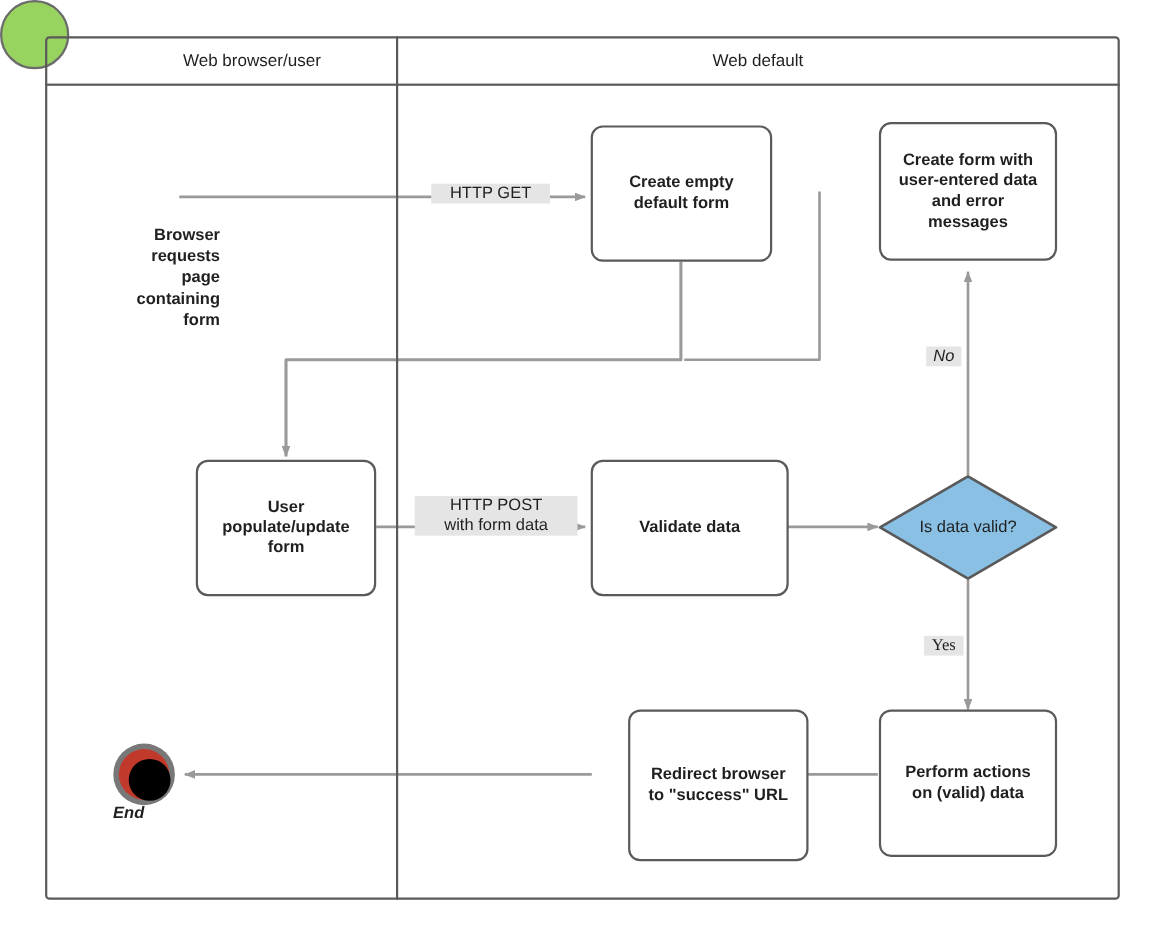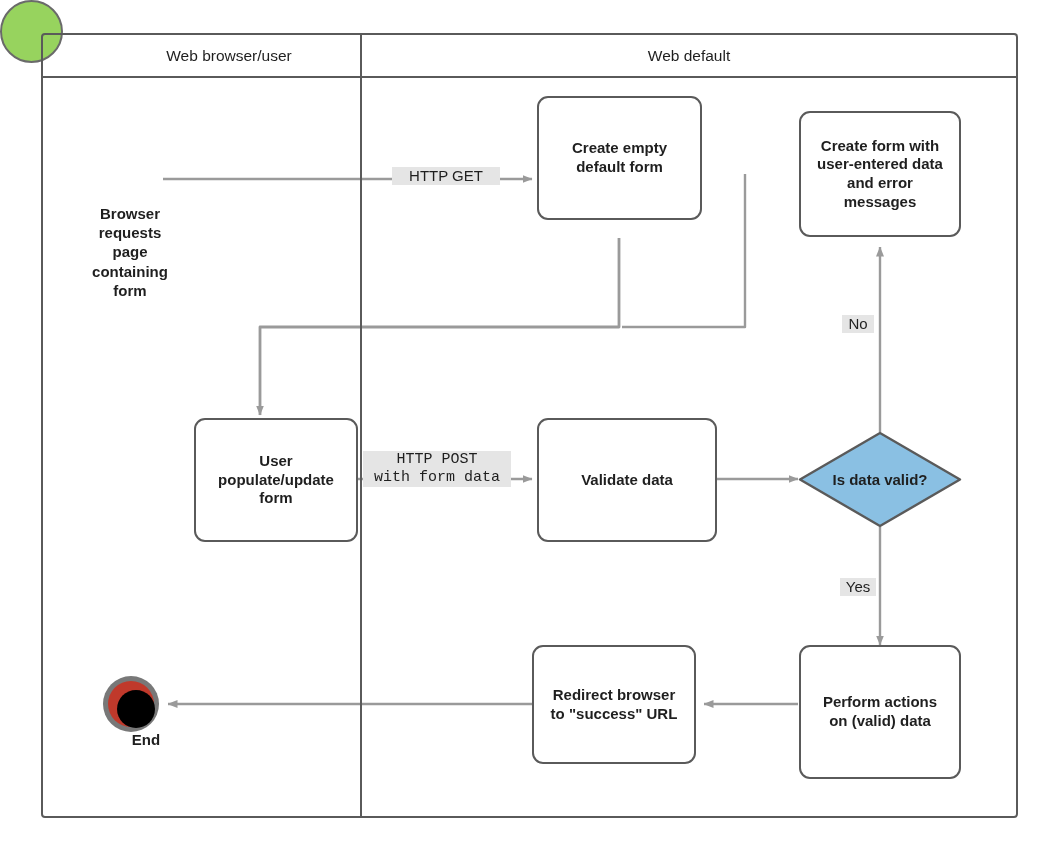--- a/index.html
+++ b/index.html
@@ -86,21 +86,21 @@
   .start-circle {
     width: 63px;
     height: 63px;
     border-radius: 50%;
     background: #97D35E;
     border: 2px solid #6a6a6a;
     box-sizing: border-box;
   }
   .start-label {
     position: absolute;
-    text-align: center;
+    text-align: right;
     font-weight: bold;
     font-size: 15px;
     color: #1f1f1f;
     line-height: 1.28;
   }
   .end-outer {
     position: absolute;
     width: 56px;
     height: 56px;
     border-radius: 50%;
@@ -138,21 +138,21 @@
   }
   .diamond-text {
     position: absolute;
     left: 0;
     top: 0;
     width: 100%;
     height: 100%;
     display: flex;
     align-items: center;
     justify-content: center;
-    font-weight: bold;
+    font-weight: normal;
     font-size: 15px;
     color: #1f1f1f;
     text-align: center;
   }
   .edge-label {
     position: absolute;
     font-size: 15px;
     color: #1f1f1f;
     text-align: center;
     line-height: 1.2;
@@ -194,47 +194,47 @@
   <div class="pool"></div>
   <div class="header-rule"></div>
   <div class="lane-divider"></div>
 
   <div class="lane-title left">Web browser/user</div>
   <div class="lane-title right">Web default</div>
 
   <div class="start-circle" style="left:99px; top:148px;"></div>
   <div class="start-label" style="left:60px; top:204px; width:140px;">Browser<br>requests<br>page<br>containing<br>form</div>
 
-  <div class="node process" style="left:537px; top:96px; width:165px; height:124px;">Create empty<br>default form</div>
+  <div class="node process" style="left:537px; top:114px; width:165px; height:124px;">Create empty<br>default form</div>
 
   <div class="node process" style="left:799px; top:111px; width:162px; height:126px;">Create form with<br>user-entered data<br>and error<br>messages</div>
 
-  <div class="node process" style="left:178px; top:418px; width:164px; height:124px;margin-left:16px;">User<br>populate/update<br>form</div>
+  <div class="node process" style="left:178px; top:418px; width:164px; height:124px;">User<br>populate/update<br>form</div>
 
   <div class="node process" style="left:537px; top:418px; width:180px; height:124px;">Validate data</div>
 
   <div class="node process" style="left:799px; top:645px; width:162px; height:134px;">Perform actions<br>on (valid) data</div>
 
-  <div class="node process" style="left:532px; top:645px; width:164px; height:119px;">Redirect browser<br>to "success" URL</div>
+  <div class="node process" style="left:571px; top:645px; width:164px; height:138px;">Redirect browser<br>to "success" URL</div>
 
   <div class="diamond-wrap" style="left:798px; top:431px; width:164px; height:97px;">
     <svg width="164" height="97" viewBox="0 0 164 97" xmlns="http://www.w3.org/2000/svg">
       <polygon points="82,2 162,48.5 82,95 2,48.5" fill="#8AC0E3" stroke="#5a5a5a" stroke-width="2.4" stroke-linejoin="round"></polygon>
     </svg>
     <div class="diamond-text">Is data valid?</div>
   </div>
 
   <div class="end-outer" style="left:103px; top:676px;">
     <div class="end-mid">
       <div class="end-inner"></div>
     </div>
   </div>
-  <div class="end-label" style="left:96px; top:732px; width:100px;">End</div>
+  <div class="end-label" style="left:67px; top:732px; width:100px;font-style:italic;">End</div>
 
   <div class="edge-label" style="left:392px; top:167px; width:108px;">HTTP GET</div>
 
-  <div class="edge-label" style="left:363px; top:451px; width:148px;font-family:Liberation Mono, monospace;">HTTP POST<br>with form data</div>
-
-  <div class="edge-label" style="left:842px; top:315px; width:32px;">No</div>
-
-  <div class="edge-label" style="left:840px; top:578px; width:36px;">Yes</div>
+  <div class="edge-label" style="left:377px; top:451px; width:148px;">HTTP POST<br>with form data</div>
+
+  <div class="edge-label" style="left:842px; top:315px; width:32px;font-style:italic;">No</div>
+
+  <div class="edge-label" style="left:840px; top:578px; width:36px;font-family:Liberation Serif, serif;">Yes</div>
 
 </div>
 
 </body></html>

